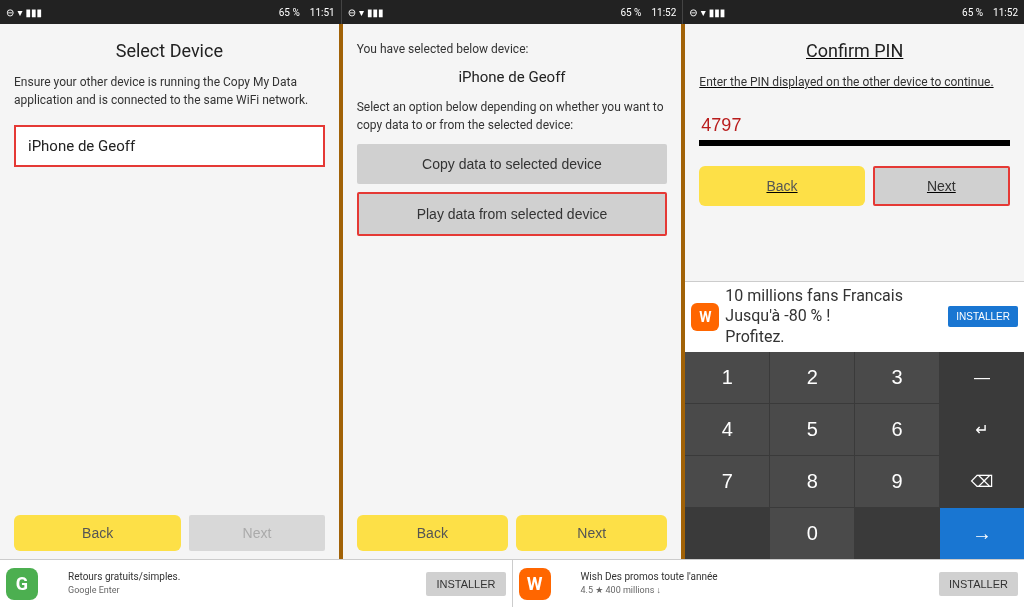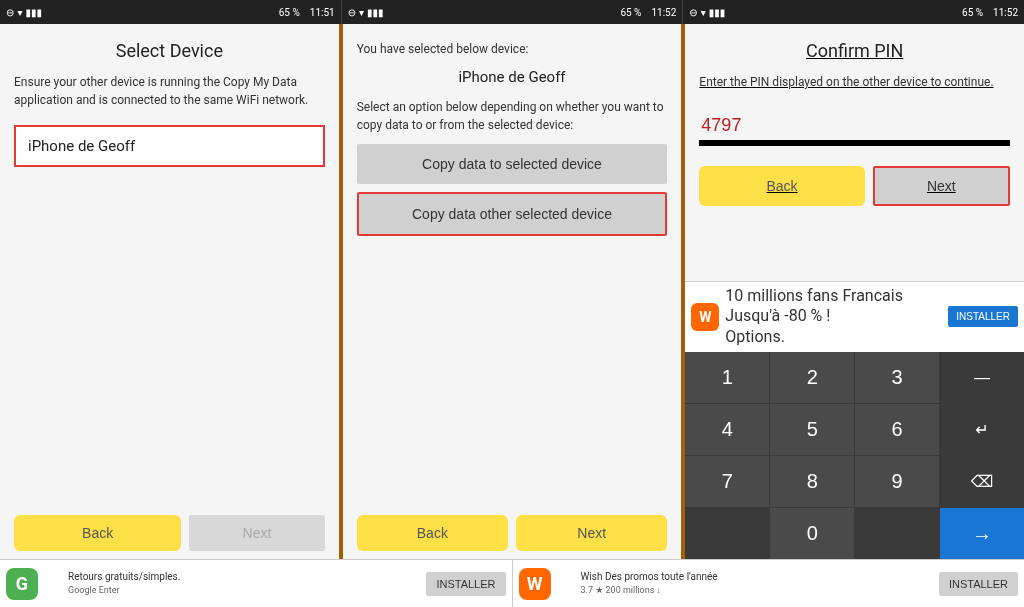--- a/index.html
+++ b/index.html
@@ -325,21 +325,21 @@
       <button class="btn-gray">Back</button>
       <button class="btn-disabled">Next</button>
     </div>
   </div>
 
   <div class="panel">
     <div class="panel-text">You have selected below device:</div>
     <div class="device-name-center">iPhone de Geoff</div>
     <div class="panel-text">Select an option below depending on whether you want to copy data to or from the selected device:</div>
     <button class="option-btn">Copy data to selected device</button>
-    <button class="option-btn selected">Copy data other selected device</button>
+    <button class="option-btn selected">Play data from selected device</button>
     <div style="flex:1"></div>
     <div class="panel-buttons-bottom">
       <button class="btn-gray">Back</button>
       <button class="btn-gray">Next</button>
     </div>
   </div>
 
   <div class="panel" style="position:relative; overflow:hidden;text-decoration:underline;">
     <div class="panel-title">Confirm PIN</div>
     <div class="panel-text">Enter the PIN displayed on the other device to continue.</div>
@@ -349,21 +349,21 @@
     <div class="panel3-buttons">
       <button class="btn-gray">Back</button>
       <button class="btn-next-highlight">Next</button>
     </div>
 
     <div class="keyboard-area">
       <div class="ad-banner-keyboard">
         <div class="ad-icon-small orange">W</div>
         <div class="ad-text-small">
           <span>10 millions fans Francais Jusqu'à -80 % !</span><br>
-          <span>Options.</span>
+          <span>Profitez.</span>
         </div>
         <button class="install-btn-small">INSTALLER</button>
       </div>
       <div class="numpad">
         <button class="numpad-key">1</button>
         <button class="numpad-key">2</button>
         <button class="numpad-key">3</button>
         <button class="numpad-key special">—</button>
         <button class="numpad-key">4</button>
         <button class="numpad-key">5</button>
@@ -389,17 +389,17 @@
     <div class="ad-text">
       <div>Retours gratuits/simples.</div>
       <div class="ad-sub">Google Enter</div>
     </div>
     <button class="install-btn">INSTALLER</button>
   </div>
   <div class="ad-panel">
     <div class="ad-icon orange">W</div>
     <div class="ad-text">
       <div>Wish Des promos toute l'année</div>
-      <div class="ad-sub">3.7 ★  200 millions  ↓</div>
+      <div class="ad-sub">4.5 ★  400 millions  ↓</div>
     </div>
     <button class="install-btn">INSTALLER</button>
   </div>
 </div>
 
 </body></html>

